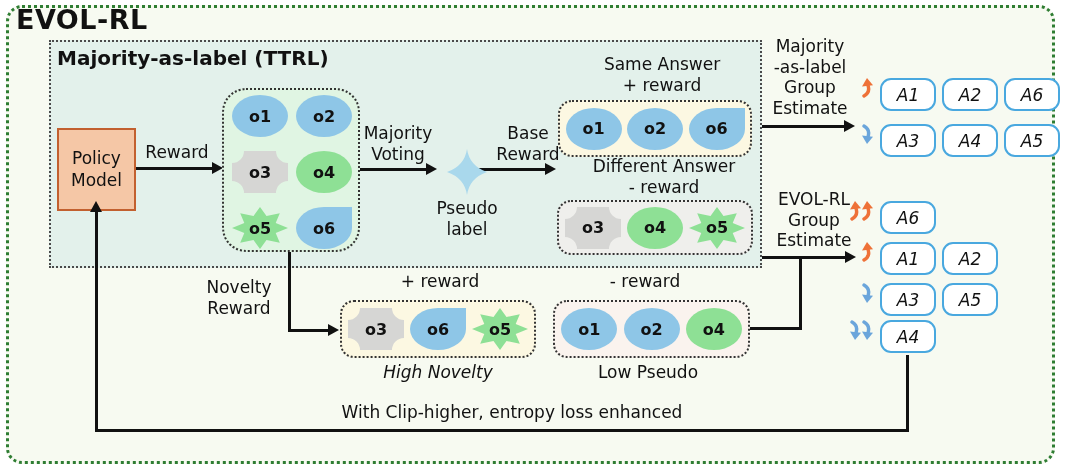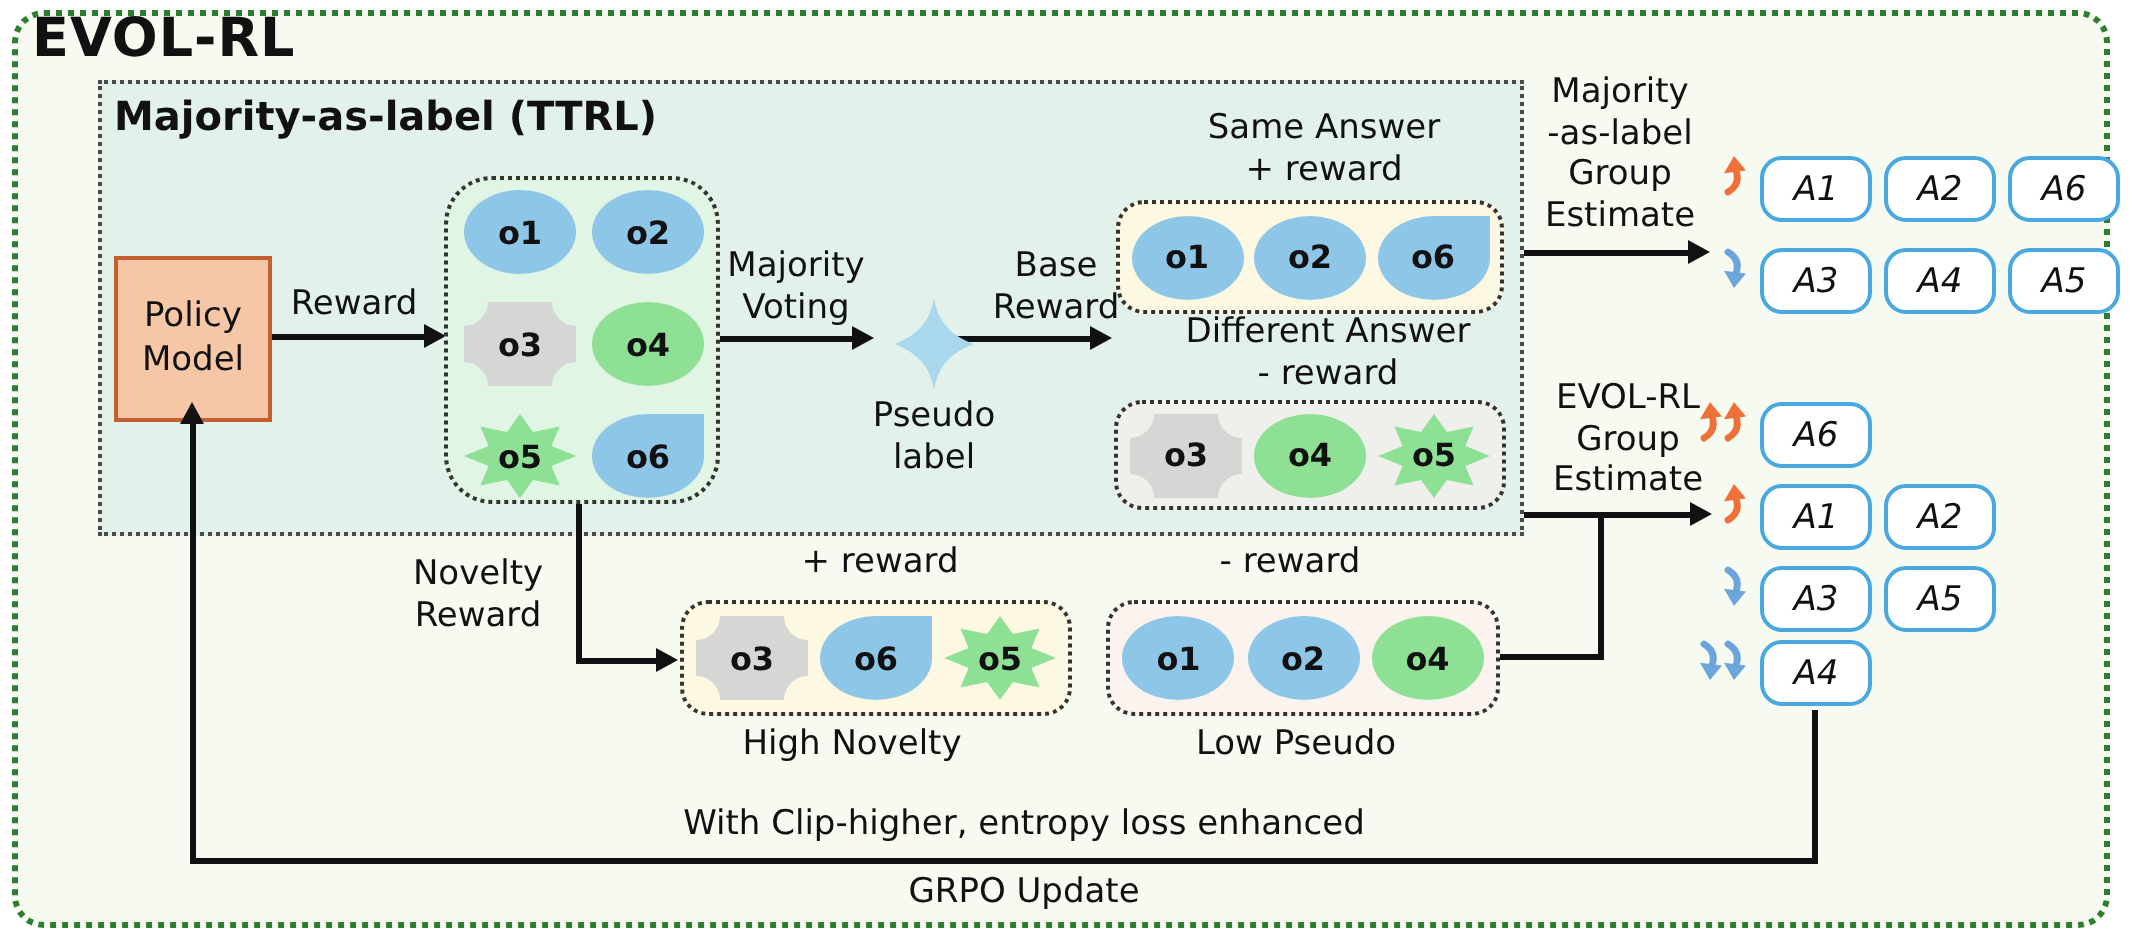--- a/index.html
+++ b/index.html
@@ -75,32 +75,31 @@
 label</div>
   <div class="lbl" style="left:468px;top:123px;width:120px;">Base
 Reward</div>
   <div class="lbl" style="left:572px;top:54px;width:180px;">Same Answer
 + reward</div>
   <div class="lbl" style="left:574px;top:156px;width:180px;">Different Answer
 - reward</div>
   <div class="lbl" style="left:179px;top:277px;width:120px;">Novelty
 Reward</div>
   <div class="lbl" style="left:380px;top:271px;width:120px;">+ reward</div>
-  <div class="lbl" style="left:346px;top:362px;width:160px;">High Novelty</div>
+  <div class="lbl" style="left:358px;top:362px;width:160px;font-style:italic;">High Novelty</div>
   <div class="lbl" style="left:585px;top:271px;width:120px;">- reward</div>
   <div class="lbl" style="left:568px;top:362px;width:160px;">Low Pseudo</div>
   <div class="lbl" style="left:730px;top:36px;width:160px;">Majority
 -as-label
 Group
 Estimate</div>
   <div class="lbl" style="left:734px;top:189px;width:160px;">EVOL-RL
 Group
 Estimate</div>
   <div class="lbl" style="left:312px;top:402px;width:400px;">With Clip-higher, entropy loss enhanced</div>
-  <div class="lbl" style="left:412px;top:436px;width:200px;">GRPO Update</div>
 
   <span class="sparkle">
     <svg viewBox="0 0 40 46" width="40" height="46">
       <path d="M20 0 Q22.5 17 40 23 Q22.5 29 20 46 Q17.5 29 0 23 Q17.5 17 20 0 Z" fill="#A9D8EC"></path>
     </svg>
   </span>
 
   <div class="rollout-group">
       <span class="shape">
         <svg viewBox="0 0 56 42" width="56" height="42">

